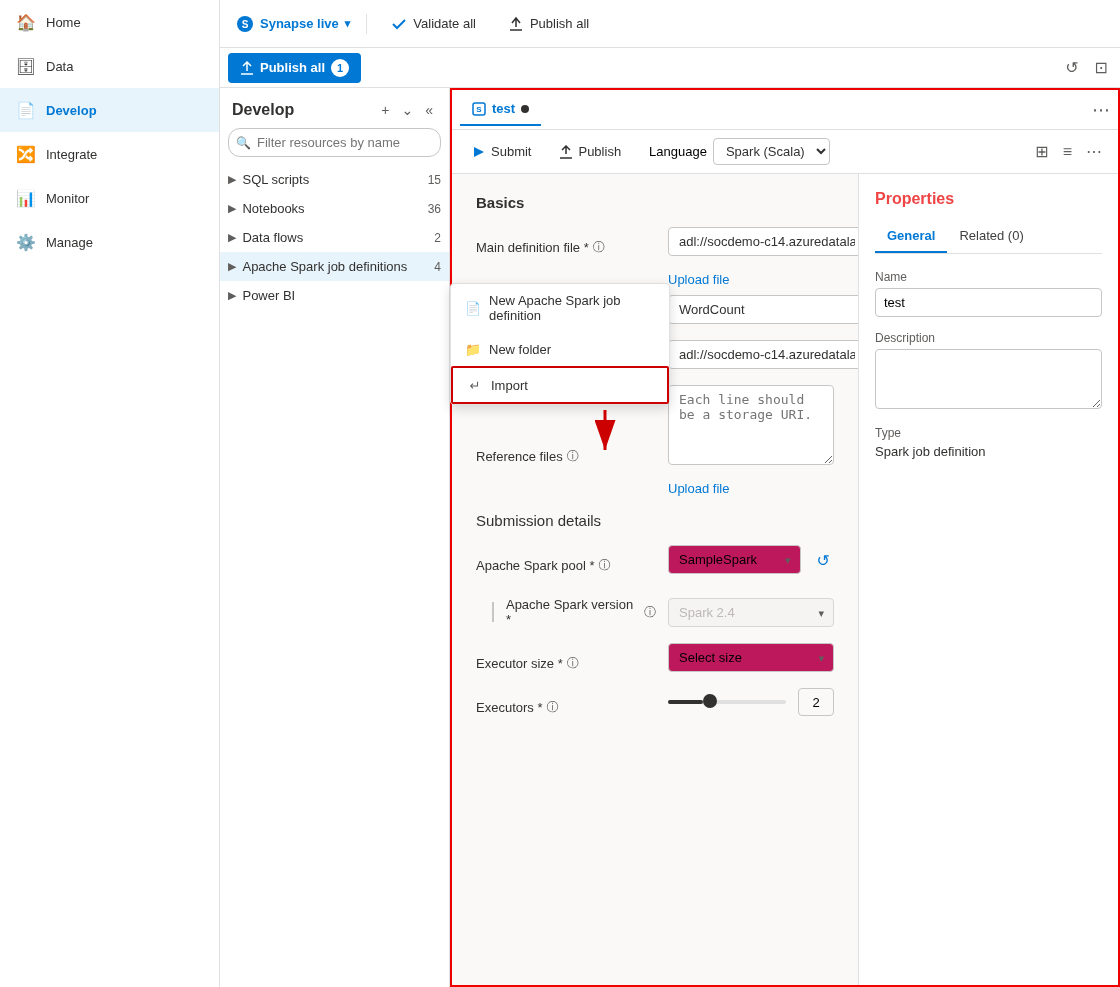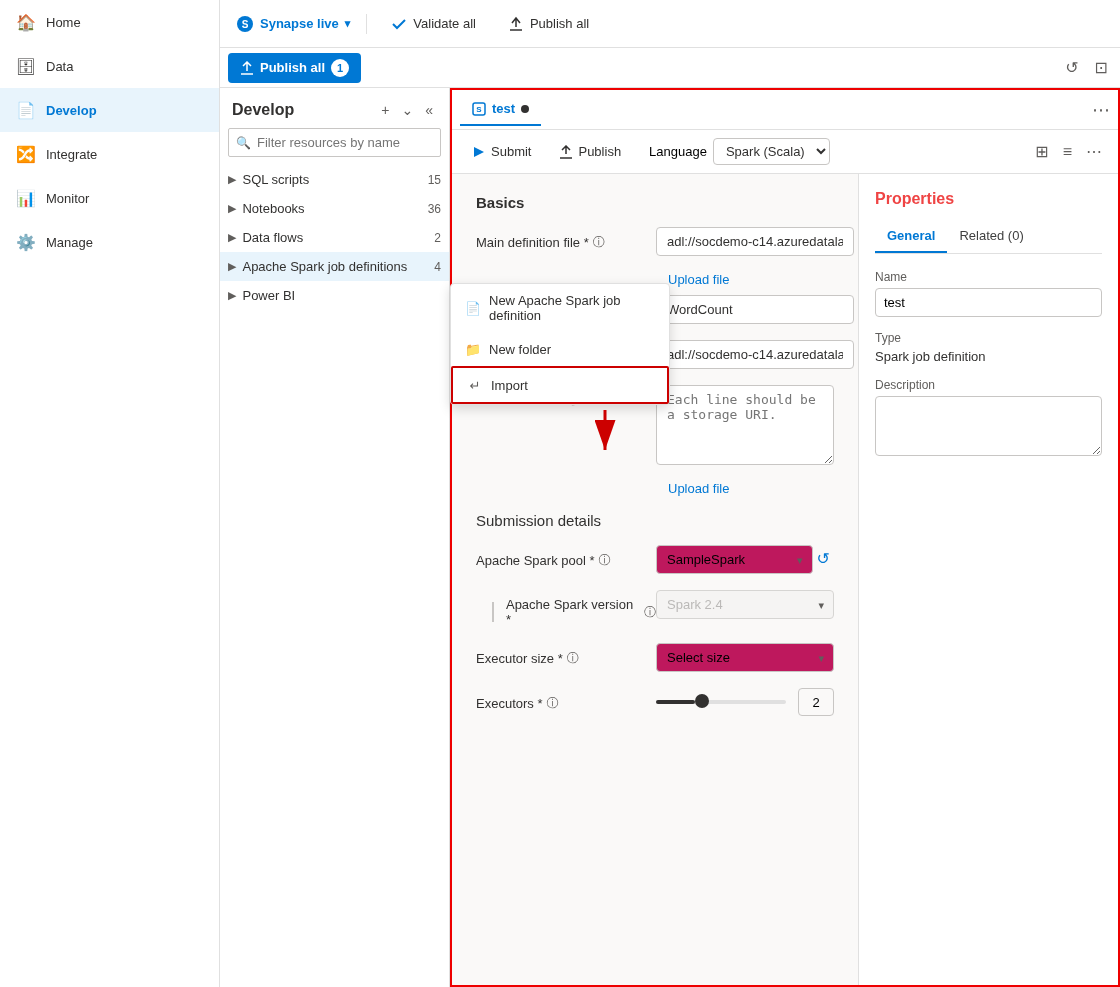--- a/index.html
+++ b/index.html
@@ -33,21 +33,21 @@
     
     .content-area { flex: 1; display: flex; overflow: hidden; position: relative; }
 
     
     .develop-panel { width: 230px; background: #fff; border-right: 1px solid #e0e0e0; display: flex; flex-direction: column; overflow: hidden; flex-shrink: 0; }
     .develop-header { padding: 12px 12px 8px 12px; display: flex; align-items: center; justify-content: space-between; }
     .develop-title { font-size: 16px; font-weight: 600; color: #323130; }
     .develop-actions { display: flex; gap: 4px; }
     .dev-action-btn { background: none; border: none; cursor: pointer; color: #605e5c; font-size: 14px; padding: 2px 4px; border-radius: 2px; }
     .filter-box { margin: 0 8px 8px 8px; position: relative; }
-    .filter-box input { width: 100%; padding: 6px 8px 6px 28px; border: 1px solid #c8c6c4; border-radius: 2px; font-size: 13px; color: #323130; }
+    .filter-box input { width: 100%; padding: 6px 8px 6px 28px; border: 1px solid #c8c6c4; border-radius: 12px; font-size: 13px; color: #323130; }
     .filter-box .search-icon { position: absolute; left: 8px; top: 50%; transform: translateY(-50%); color: #605e5c; font-size: 12px; }
     .dev-tree-item { display: flex; align-items: center; padding: 7px 8px; cursor: pointer; color: #323130; font-size: 13px; }
     .dev-tree-item.selected { background: #e8f4fc; }
     .dev-tree-item .chevron { margin-right: 6px; color: #605e5c; font-size: 11px; }
     .dev-tree-item .label { flex: 1; }
     .dev-tree-item .count { color: #605e5c; font-size: 12px; }
 
     
     .context-menu { position: absolute; left: 230px; top: 195px; background: #fff; border: 1px solid #e0e0e0; box-shadow: 0 4px 12px rgba(0,0,0,0.15); border-radius: 4px; width: 220px; z-index: 100; }
     .ctx-item { display: flex; align-items: center; gap: 8px; padding: 9px 14px; cursor: pointer; color: #323130; font-size: 13px; }
@@ -70,21 +70,21 @@
     .toolbar { height: 44px; background: #fff; border-bottom: 1px solid #e0e0e0; display: flex; align-items: center; padding: 0 12px; gap: 12px; }
     .tool-btn { display: flex; align-items: center; gap: 5px; cursor: pointer; padding: 5px 8px; border: none; background: none; color: #323130; font-size: 13px; border-radius: 3px; }
     .lang-select { display: flex; align-items: center; gap: 6px; margin-left: 8px; }
     .lang-select select { padding: 4px 8px; border: 1px solid #c8c6c4; border-radius: 4px; font-size: 13px; color: #323130; background: #fff; }
     .toolbar-right { margin-left: auto; display: flex; gap: 6px; }
 
     
     .form-scroll { flex: 1; display: flex; overflow-y: auto; background: #faf9f8; }
     .form-main { flex: 1; padding: 20px 24px; overflow-y: auto; }
     .section-title { font-size: 15px; font-weight: 600; color: #323130; margin-bottom: 16px; }
-    .form-row { display: flex; align-items: flex-start; margin-bottom: 16px; }
+    .form-row { display: flex; align-items: flex-end; margin-bottom: 16px; gap: 12px; }
     .form-label { width: 180px; font-size: 13px; color: #323130; padding-top: 7px; flex-shrink: 0; display: flex; align-items: center; gap: 4px; }
     .form-input { flex: 1; padding: 6px 10px; border: 1px solid #c8c6c4; border-radius: 4px; font-size: 13px; color: #323130; background: #fff; }
     .upload-link { color: #0078d4; cursor: pointer; font-size: 13px; text-decoration: none; display: block; margin-top: 4px; margin-left: 192px; }
     .form-textarea { flex: 1; padding: 6px 10px; border: 1px solid #c8c6c4; border-radius: 4px; font-size: 13px; color: #a19f9d; background: #fff; height: 80px; resize: vertical; }
     .select-wrapper { flex: 1; position: relative; }
     .select-wrapper select { width: 100%; padding: 6px 10px; border: 1px solid #c8c6c4; border-radius: 4px; font-size: 13px; appearance: none; background: #be185d; }
     .select-wrapper select.disabled { background: #f3f2f1; color: #a19f9d; }
     .select-chevron { position: absolute; right: 10px; top: 50%; transform: translateY(-50%); color: #605e5c; font-size: 11px; pointer-events: none; }
     .refresh-btn { background: none; border: none; cursor: pointer; color: #0078d4; font-size: 16px; padding: 4px; }
 
@@ -402,27 +402,27 @@
                 <span>Related (0)</span>
               </div>
             </div>
 
             <div class="props-field">
               <div class="props-field-label">Name</div>
               <input class="props-field-input" type="text" value="test" style="">
             </div>
 
             <div class="props-field">
+              <div class="props-field-label">Description</div>
+              <textarea class="props-field-textarea" style=""></textarea>
+            </div>
+
+            <div class="props-field">
               <div class="props-field-label">Type</div>
               <div class="props-field-value">Spark job definition</div>
             </div>
 
-            <div class="props-field">
-              <div class="props-field-label">Description</div>
-              <textarea class="props-field-textarea" style=""></textarea>
-            </div>
-
           </div>
         </div>
       </div>
     </div>
   </div>
 </div>
 
 </body></html>

